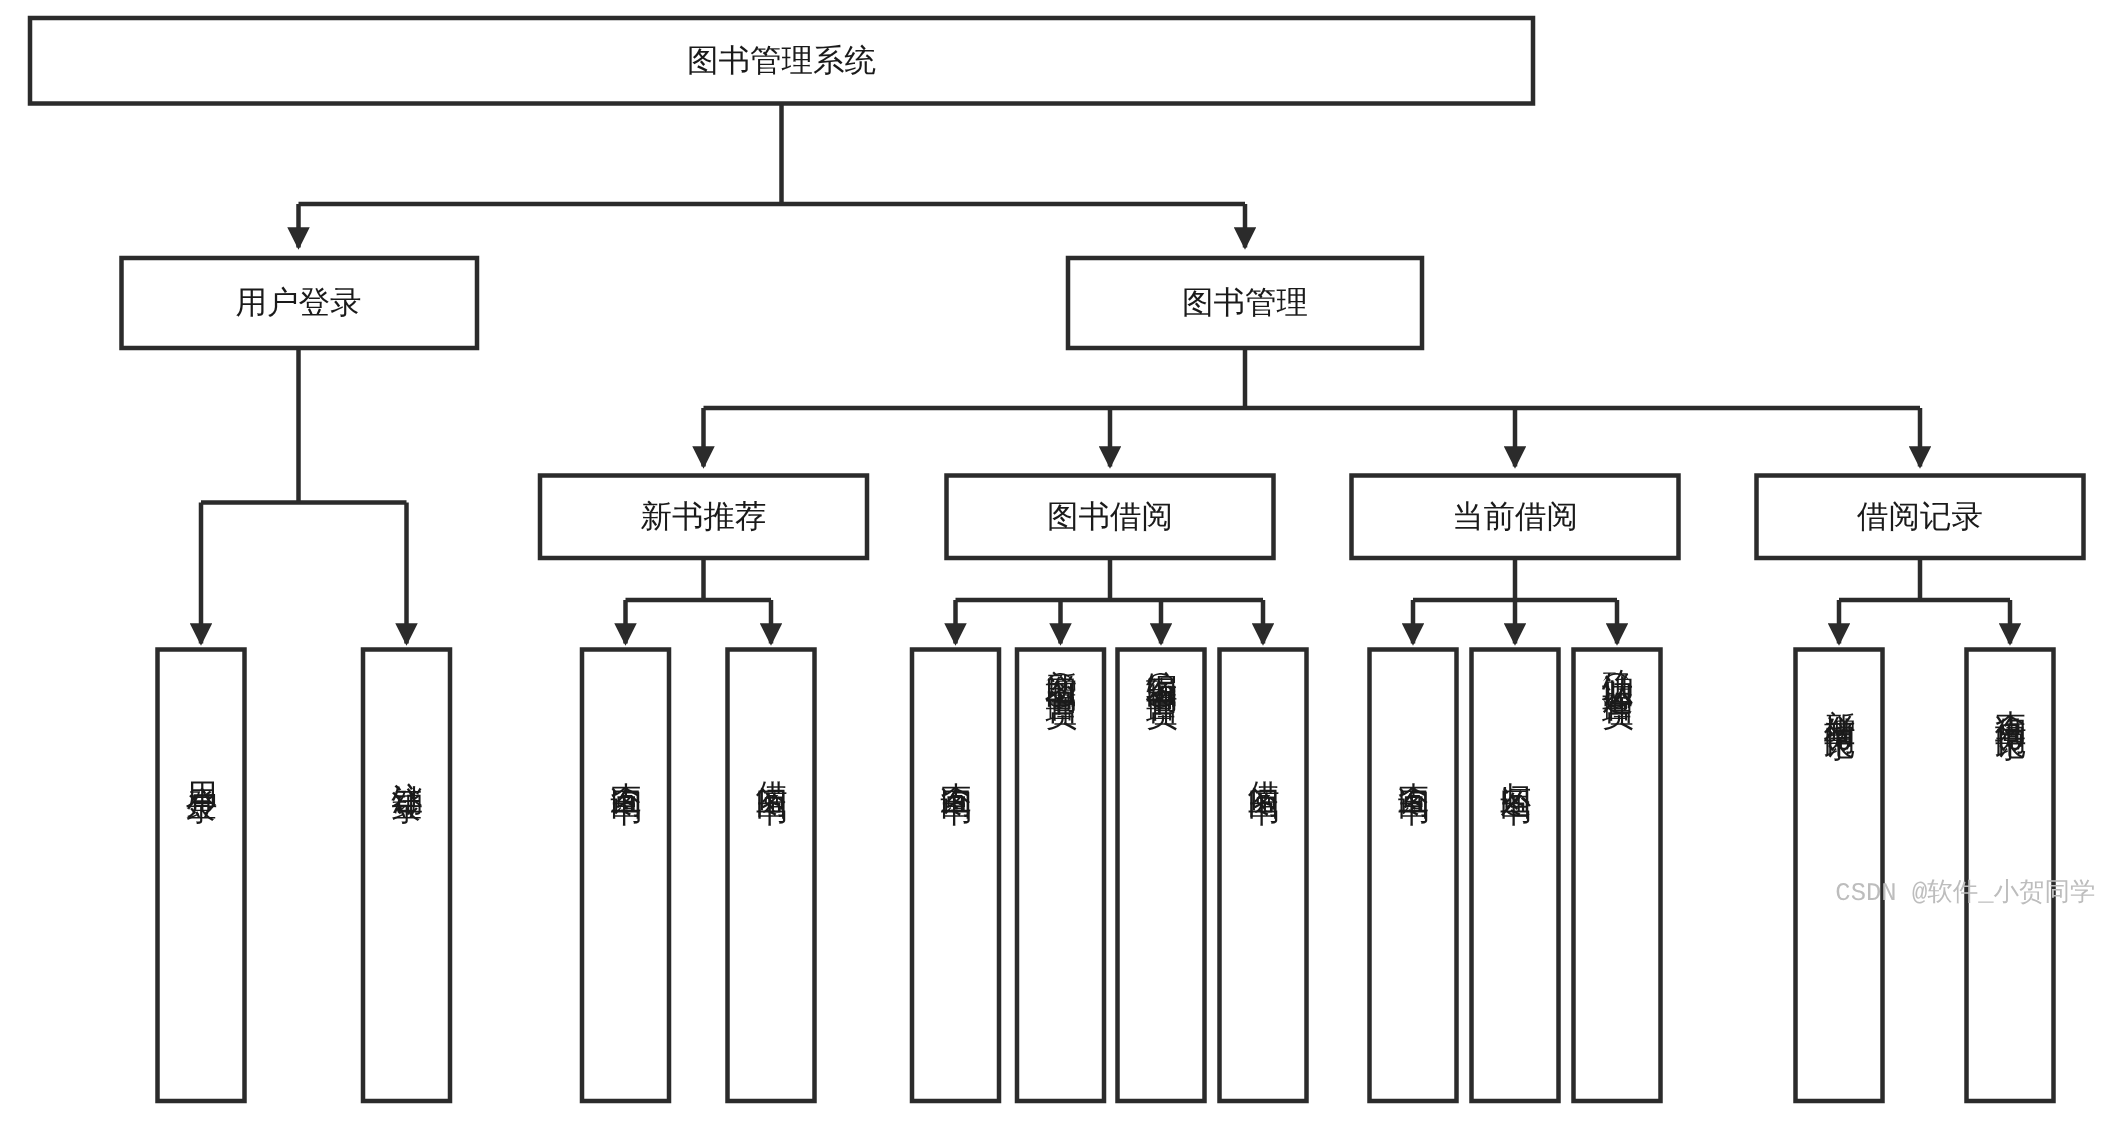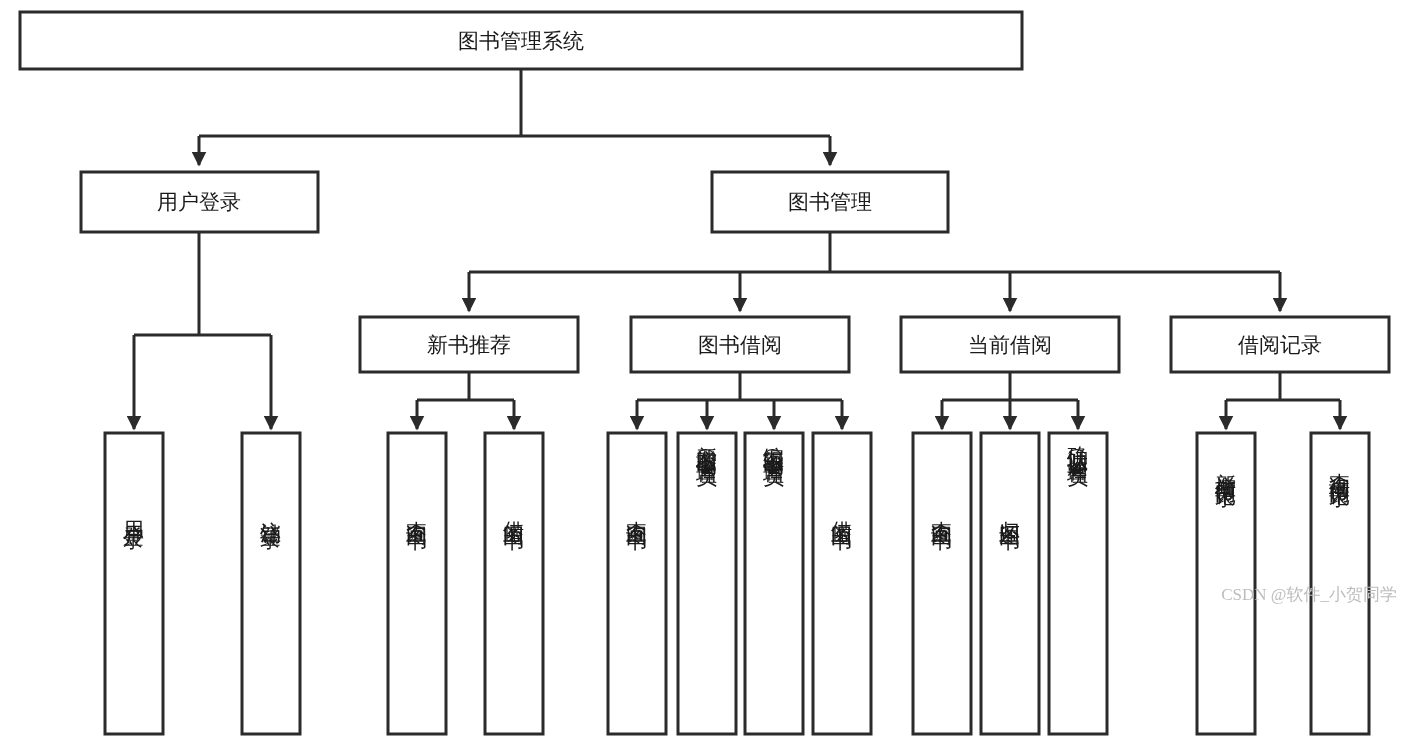--- a/index.html
+++ b/index.html
@@ -18,21 +18,21 @@
     font-size:21px;fill:#1a1a1a;text-anchor:middle;dominant-baseline:middle;
   }
   .node-label-v{
     font-family:"Liberation Sans","DejaVu Sans",sans-serif;
     font-size:21px;fill:#1a1a1a;text-anchor:middle;
     writing-mode:vertical-rl;
     letter-spacing:3px;
   }
   .watermark{
     position:absolute;right:8px;bottom:4px;
-    font-family:Liberation Serif, serif;
+    font-family:Liberation Mono, monospace;
     font-size:17px;color:#bdbdbd;white-space:nowrap;
     pointer-events:none;user-select:none;
   }
 </style>
 </head>
 <body>
 
 <div id="diagram-root">
 
   <svg id="flow" viewBox="0 0 1405 747">

